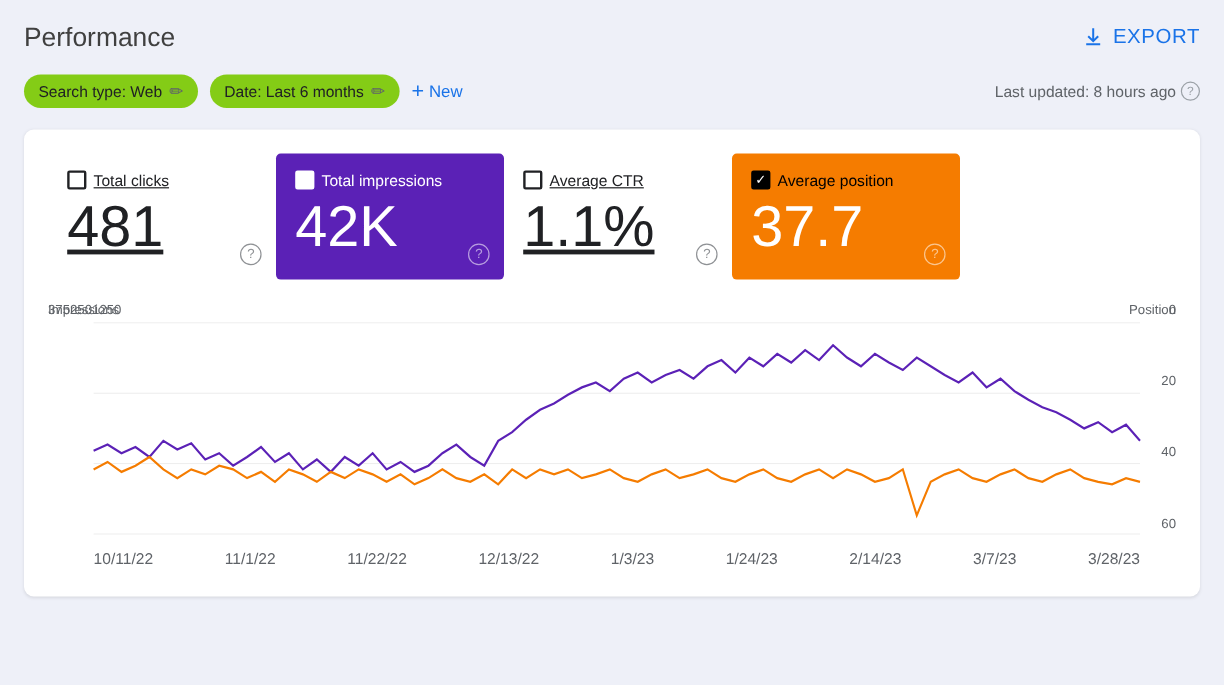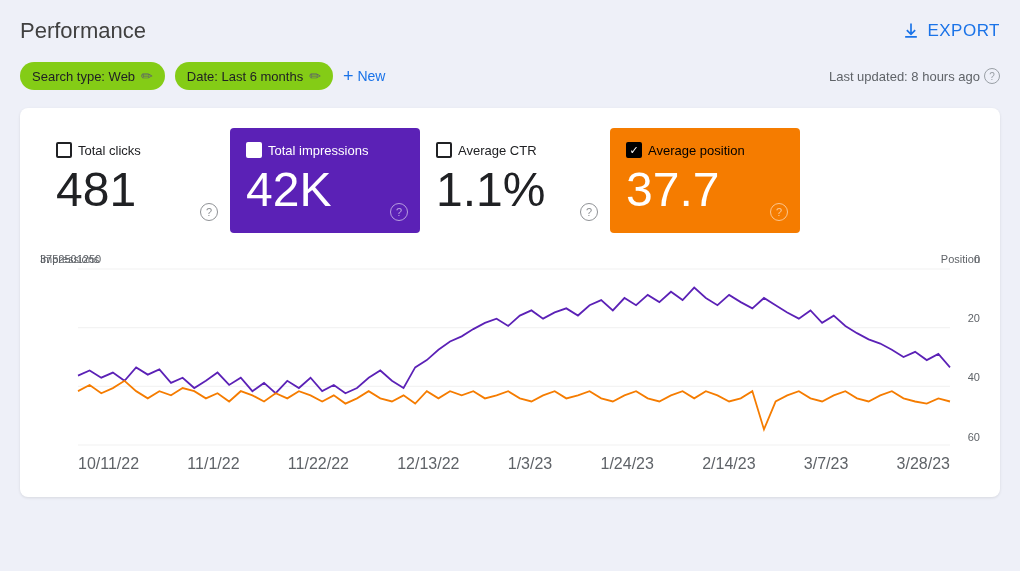--- a/index.html
+++ b/index.html
@@ -97,20 +97,21 @@
       margin-bottom: 20px;
     }
     .metric-box {
       padding: 14px 16px 16px 16px;
       border-radius: 4px;
       position: relative;
       min-width: 170px;
     }
     .metric-box.default {
       background: transparent;
+      text-decoration: underline;
     }
     .metric-box.purple {
       background: #5b21b6;
       color: white;
     }
     .metric-box.orange {
       background: #f57c00;
       color: white;
     }
     .metric-label {
@@ -223,21 +224,21 @@
       top: 16px;
       bottom: 28px;
     }
     .chart-x-labels {
       position: absolute;
       left: 38px;
       right: 30px;
       bottom: 0;
       display: flex;
       justify-content: space-between;
-      font-size: 16px;
+      font-size: 13px;
       color: #5f6368;
     }
     svg.chart {
       width: 100%;
       height: 100%;
       overflow: visible;
     }
     .grid-line {
       stroke: #e0e0e0;
       stroke-width: 0.5;

